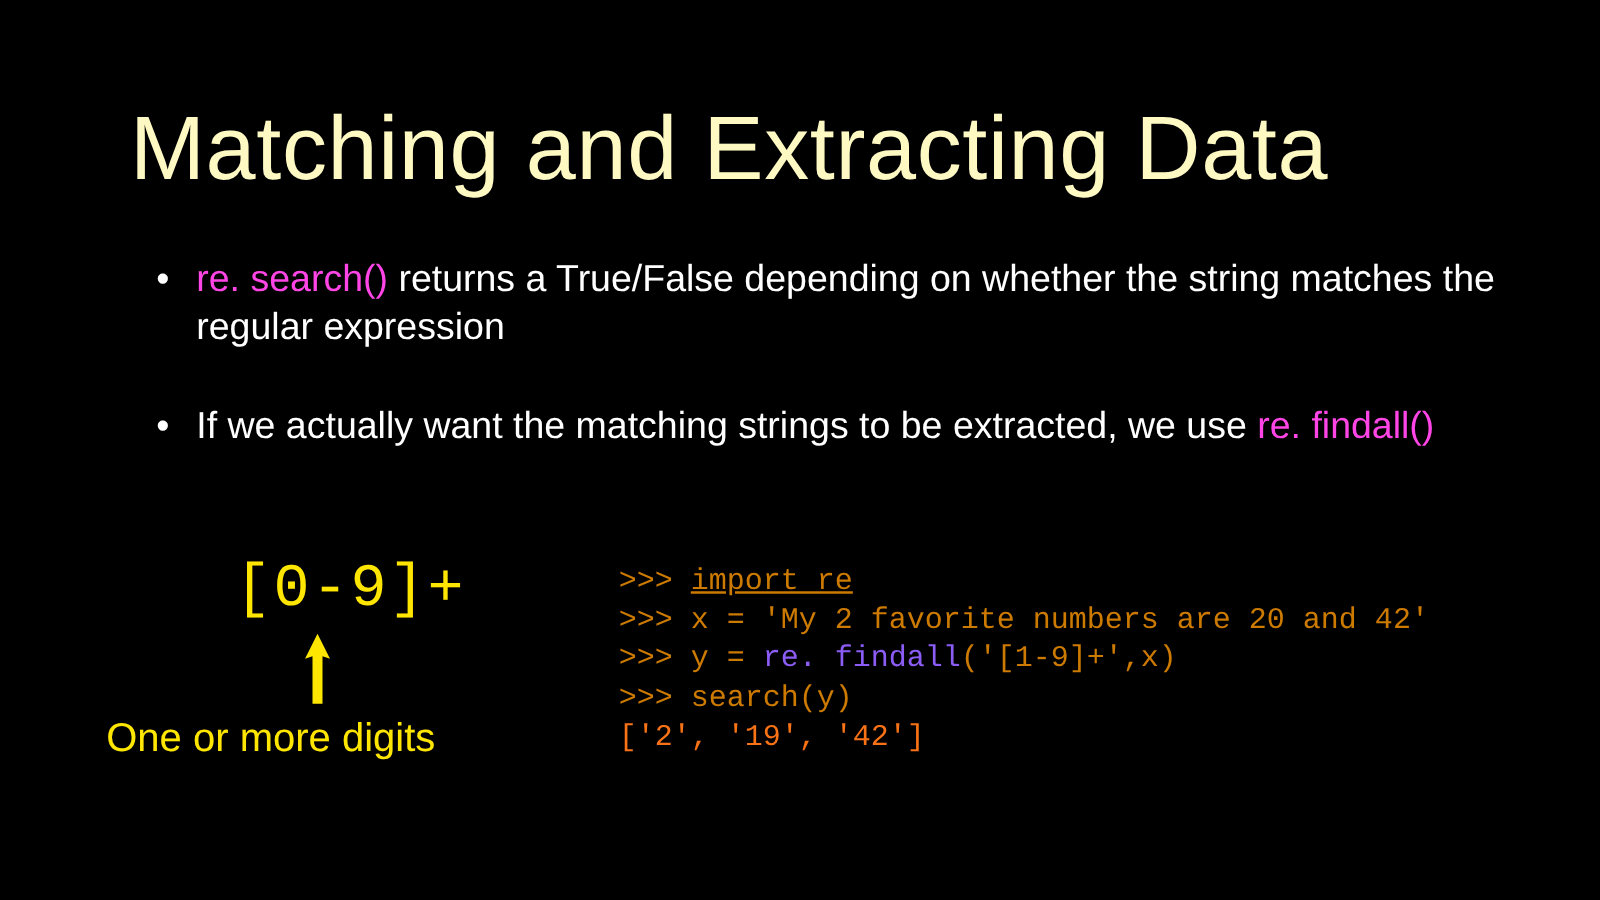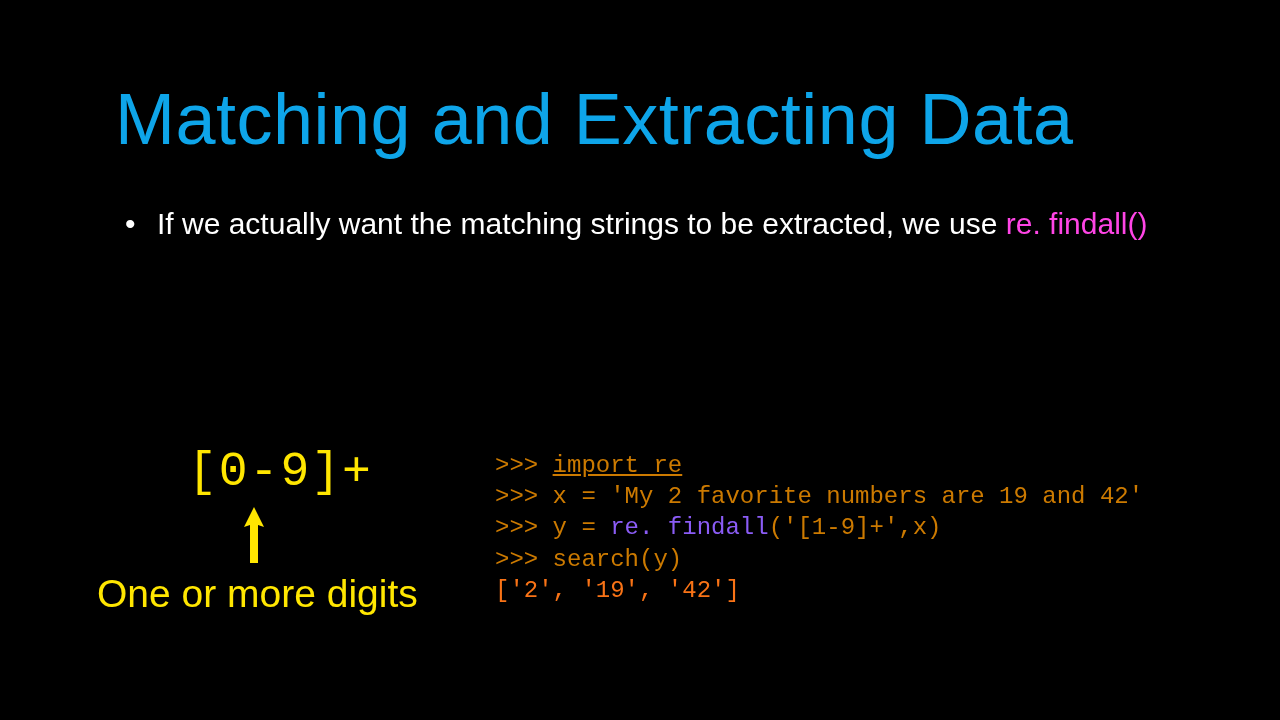--- a/index.html
+++ b/index.html
@@ -4,48 +4,48 @@
 <style>
   * { margin: 0; padding: 0; box-sizing: border-box; }
   html, body {
     width: 1280px; height: 720px;
     background: #000; color: #fff;
     font-family: Arial, Helvetica, sans-serif;
     overflow: hidden;
   }
   .slide { position: relative; width: 1280px; height: 720px; }
   .title {
-    position: absolute; left: 115px; top: 78px;
+    position: absolute; left: 104px; top: 78px;
     font-size: 72px; font-weight: 400;
-    color: #0ea5e9; letter-spacing: 0.5px;
+    color: #fef9c3; letter-spacing: 0.5px;
   }
   .bullets {
     position: absolute; left: 125px; top: 205px; width: 1080px;
     font-size: 30px; line-height: 1.28;
   }
   .bullets li { list-style: none; position: relative; padding-left: 32px; }
   .bullets li::before {
     content: "•"; position: absolute; left: 0; top: 0;
     color: #fff; font-size: 30px;
   }
-  .bullets li + li { margin-top: 54px; font-family: Liberation Mono, monospace; }
+  .bullets li + li { margin-top: 40px; }
   .hl { color: #ff45e6; }
 
   .regex-block {
     position: absolute; left: 148px; top: 445px;
     font-family: "Courier New", Courier, monospace;
     font-size: 48px; color: #ffe600; letter-spacing: 2px; margin-left: 40px;
   }
   .arrow {
     position: absolute; left: 240px; top: 505px;
     width: 28px; height: 60px;
   }
   .caption {
-    position: absolute; left: 97px; top: 572px;
-    font-size: 39px; color: #ffe600;
+    position: absolute; left: 85px; top: 572px;
+    font-size: 32px; color: #ffe600;
   }
 
   .code {
     position: absolute; left: 495px; top: 450px;
     font-family: "Courier New", Courier, monospace;
     font-size: 24px; line-height: 1.3; white-space: pre;
   }
   .c-prompt { color: #cc7a00; }
   .c-kw     { color: #cc7a00; text-decoration: underline; }
   .c-plain  { color: #cc7a00; }
@@ -54,31 +54,34 @@
 </style>
 </head>
 <body>
 
 <div class="slide">
 
   <h1 class="title">Matching and Extracting Data</h1>
 
   <ul class="bullets">
     <li>
+      <span class="hl">re. search()</span><span> returns a True/False depending on whether the string matches  the regular expression</span>
+    </li>
+    <li>
       <span>If we actually want the matching strings to be extracted, we use </span><span class="hl">re. findall()</span>
     </li>
   </ul>
 
   <div class="regex-block">[0-9]+</div>
 
   <svg class="arrow" viewBox="0 0 28 60">
     <path d="M14 2 L24 22 L18 20 L18 58 L10 58 L10 20 L4 22 Z" fill="#ffe600"></path>
   </svg>
 
   <div class="caption">One or more digits</div>
 
   <div class="code"><span class="c-prompt">&gt;&gt;&gt; </span><span class="c-kw">import re</span>
-<span class="c-prompt">&gt;&gt;&gt; </span><span class="c-plain">x = 'My 2 favorite numbers are 19 and 42'</span>
+<span class="c-prompt">&gt;&gt;&gt; </span><span class="c-plain">x = 'My 2 favorite numbers are 20 and 42'</span>
 <span class="c-prompt">&gt;&gt;&gt; </span><span class="c-plain">y = </span><span class="c-fn">re. findall</span><span class="c-plain">('[1-9]+',x)</span>
 <span class="c-prompt">&gt;&gt;&gt; </span><span class="c-plain">search(y)</span>
 <span class="c-out">['2', '19', '42']</span></div>
 
 </div>
 
 </body></html>

